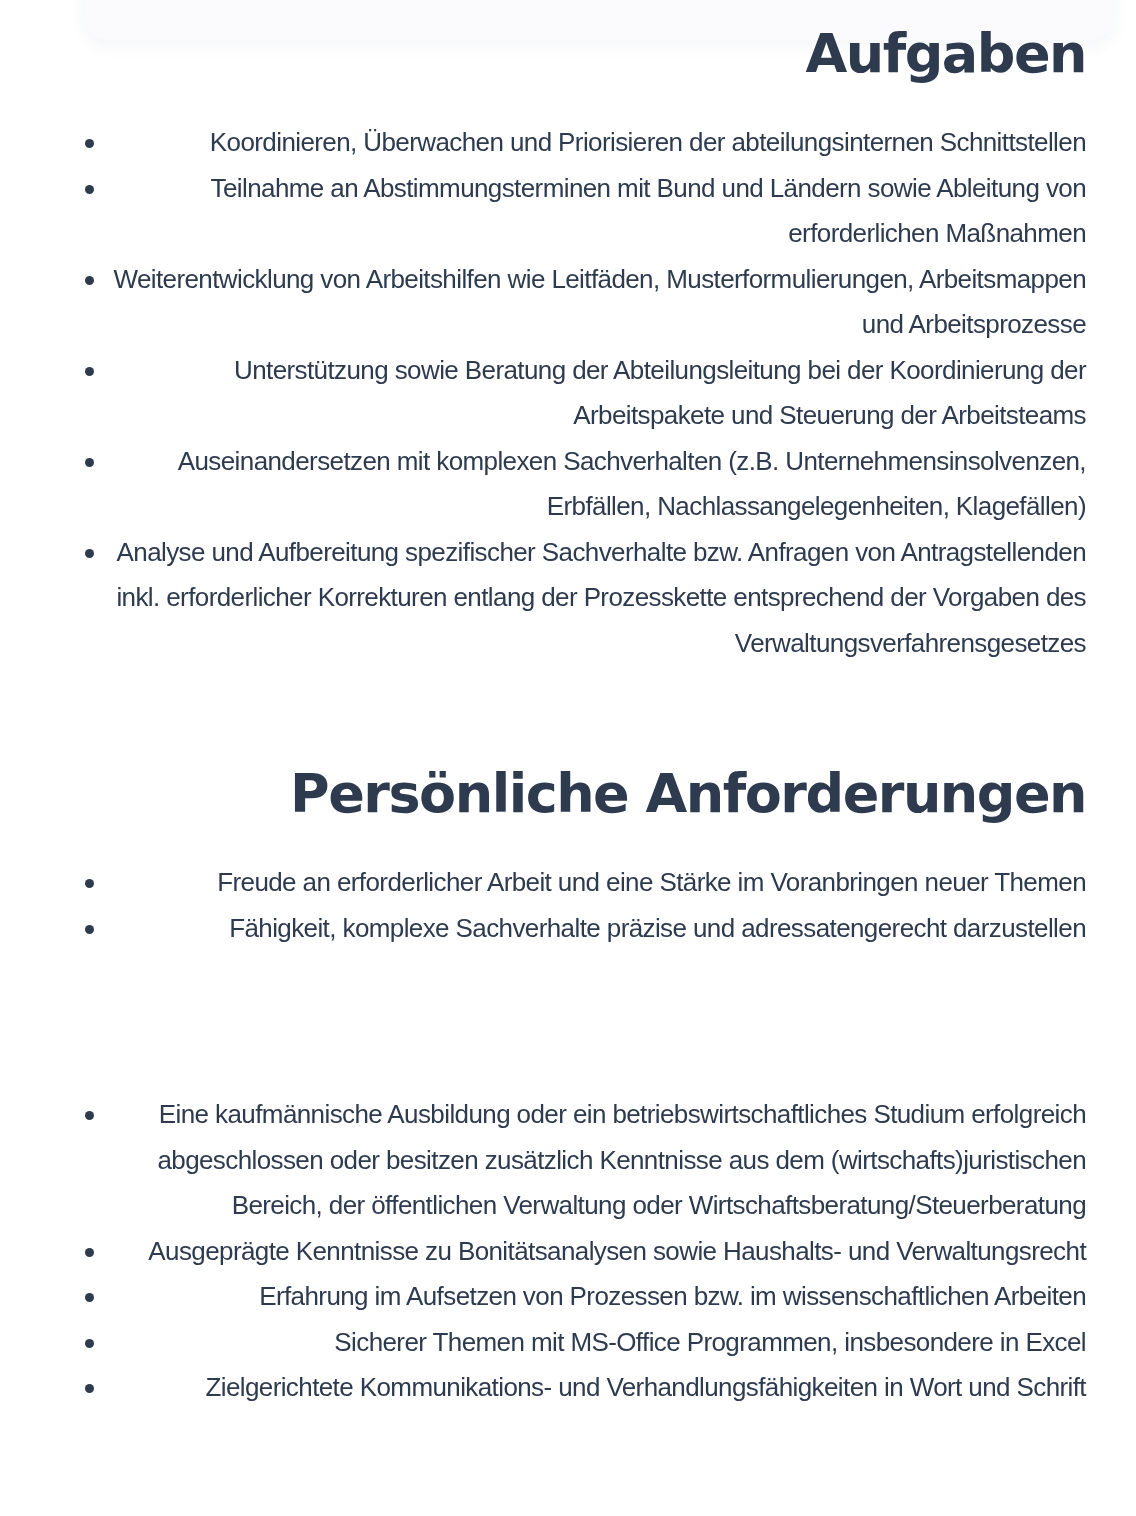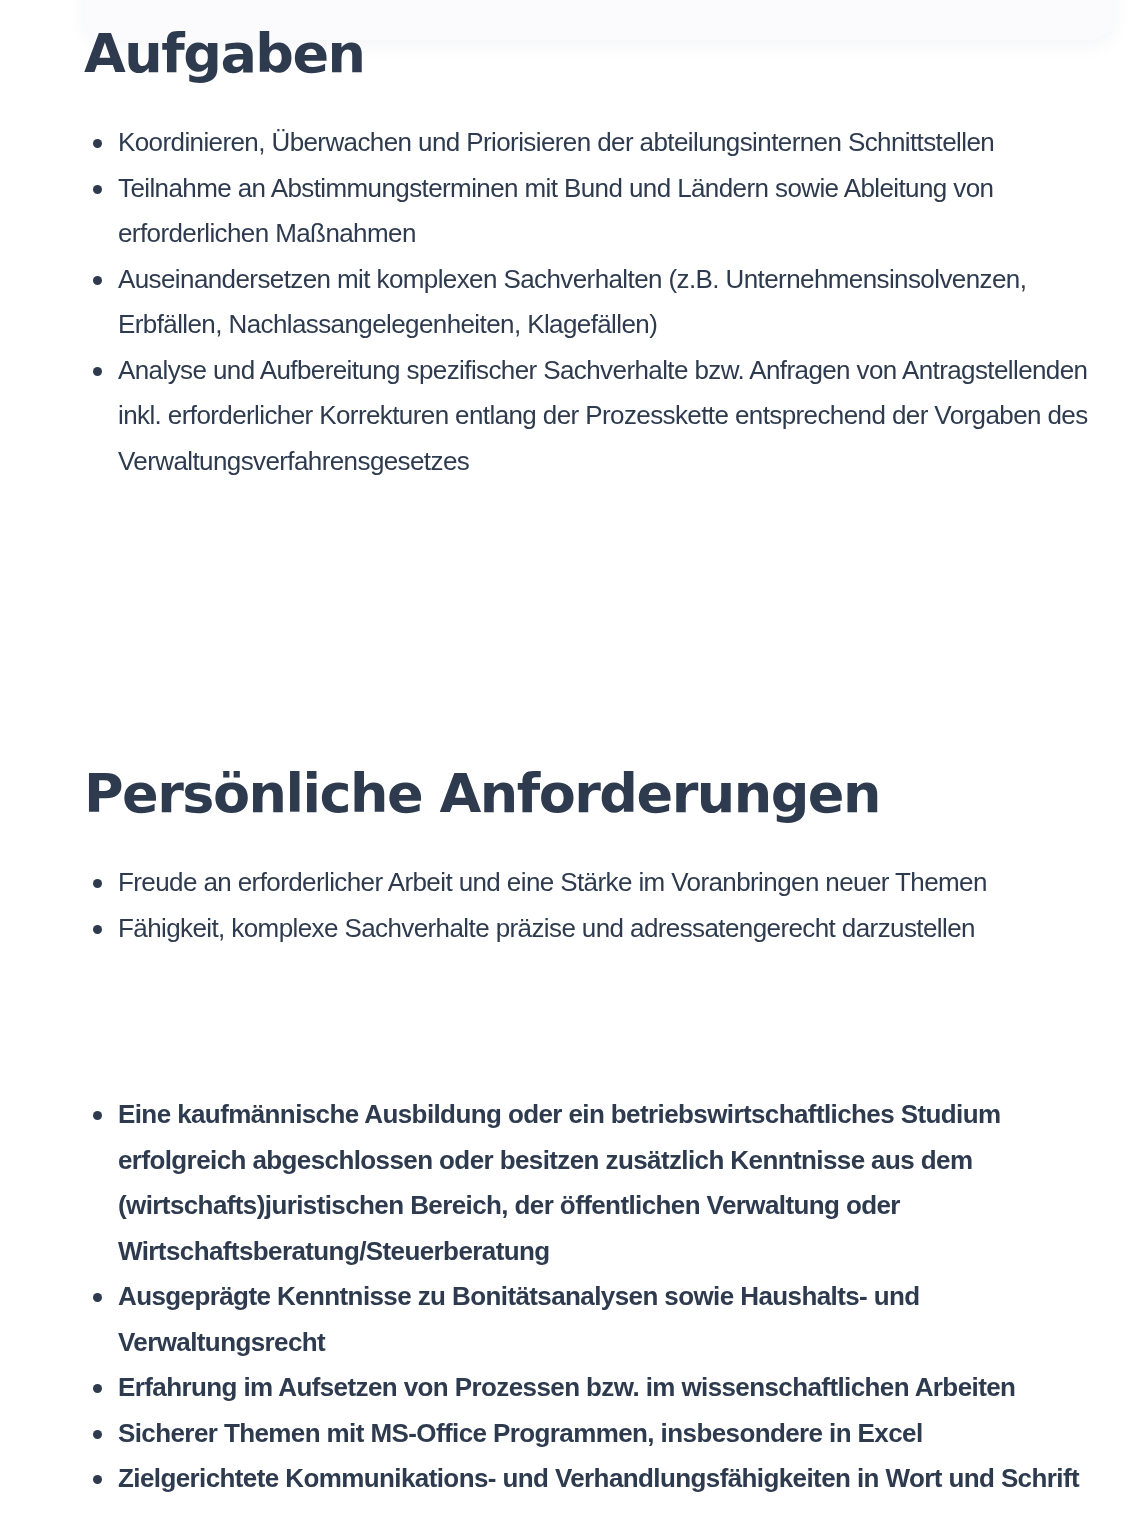--- a/index.html
+++ b/index.html
@@ -35,22 +35,23 @@
       margin: 0;
       font-family: "DejaVu Sans", "Liberation Sans", sans-serif;
       font-weight: 700;
       font-size: 54px;
       letter-spacing: -1.5px;
       color: #2e3b4f;
       line-height: 64px;
     }
     .section {
       position: absolute;
-      left: 8px;
+      left: 0;
       width: 1010px;
+      text-align: right;
     }
     ul.items {
       list-style: none;
       margin: 0;
       padding: 0;
     }
     ul.items li {
       position: relative;
       padding-left: 34px;
       font-size: 26px;
@@ -74,35 +75,37 @@
 
 <div class="top-card"></div>
 
 <main class="content">
 
   <section class="section" style="top:22px;">
     <h2 class="section-title">Aufgaben</h2>
     <ul class="items" style="margin-top:34px;">
       <li>Koordinieren, Überwachen und Priorisieren der abteilungsinternen Schnittstellen</li>
       <li>Teilnahme an Abstimmungsterminen mit Bund und Ländern sowie Ableitung von erforderlichen Maßnahmen</li>
+      <li>Weiterentwicklung von Arbeitshilfen wie Leitfäden, Musterformulierungen, Arbeitsmappen und Arbeitsprozesse</li>
+      <li>Unterstützung sowie Beratung der Abteilungsleitung bei der Koordinierung der Arbeitspakete und Steuerung der Arbeitsteams</li>
       <li>Auseinandersetzen mit komplexen Sachverhalten (z.B. Unternehmensinsolvenzen, Erbfällen, Nachlassangelegenheiten, Klagefällen)</li>
       <li>Analyse und Aufbereitung spezifischer Sachverhalte bzw. Anfragen von Antragstellenden inkl. erforderlicher Korrekturen entlang der Prozesskette entsprechend der Vorgaben des Verwaltungsverfahrensgesetzes</li>
     </ul>
   </section>
 
   <section class="section" style="top:722px;margin-top:40px;">
     <h2 class="section-title">Persönliche Anforderungen</h2>
     <ul class="items" style="margin-top:34px;">
       <li>Freude an erforderlicher Arbeit und eine Stärke im Voranbringen neuer Themen</li>
       <li>Fähigkeit, komplexe Sachverhalte präzise und adressatengerecht darzustellen</li>
     </ul>
   </section>
 
   <section class="section" style="top:1058px;">
-    <ul class="items" style="margin-top:34px;font-weight:bold;">
+    <ul class="items" style="margin-top:34px;">
       <li>Eine kaufmännische Ausbildung oder ein betriebswirtschaftliches Studium erfolgreich abgeschlossen oder besitzen zusätzlich Kenntnisse aus dem (wirtschafts)juristischen Bereich, der öffentlichen Verwaltung oder Wirtschaftsberatung/Steuerberatung</li>
       <li>Ausgeprägte Kenntnisse zu Bonitätsanalysen sowie Haushalts- und Verwaltungsrecht</li>
       <li>Erfahrung im Aufsetzen von Prozessen bzw. im wissenschaftlichen Arbeiten</li>
       <li>Sicherer Themen mit MS-Office Programmen, insbesondere in Excel</li>
       <li>Zielgerichtete Kommunikations- und Verhandlungsfähigkeiten in Wort und Schrift</li>
     </ul>
   </section>
 
 </main>
 

